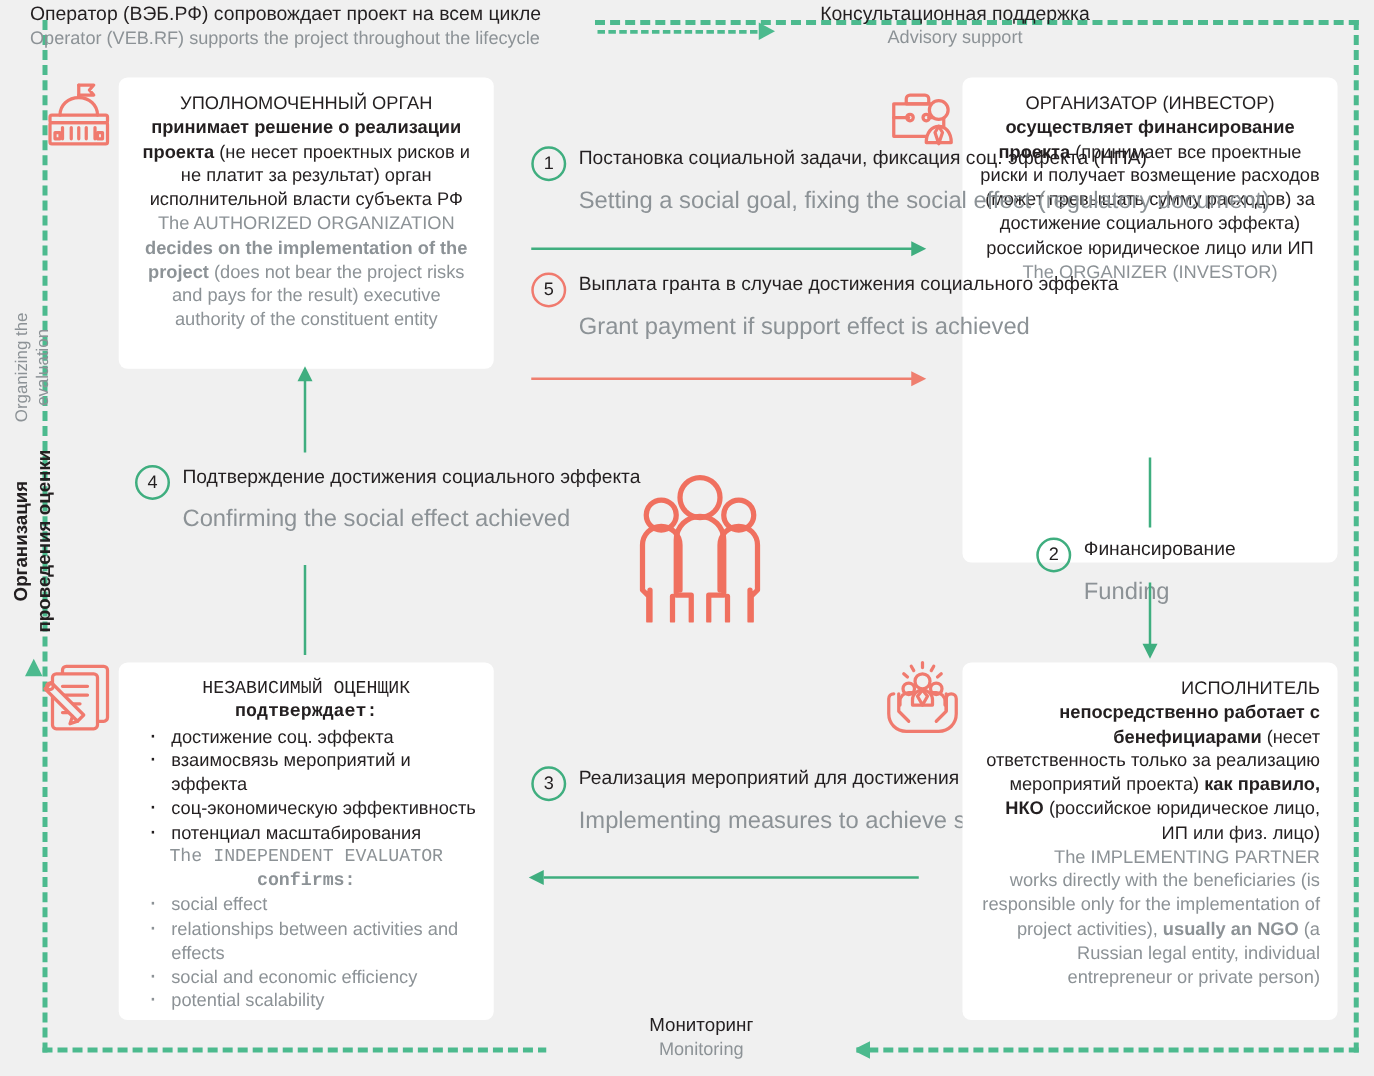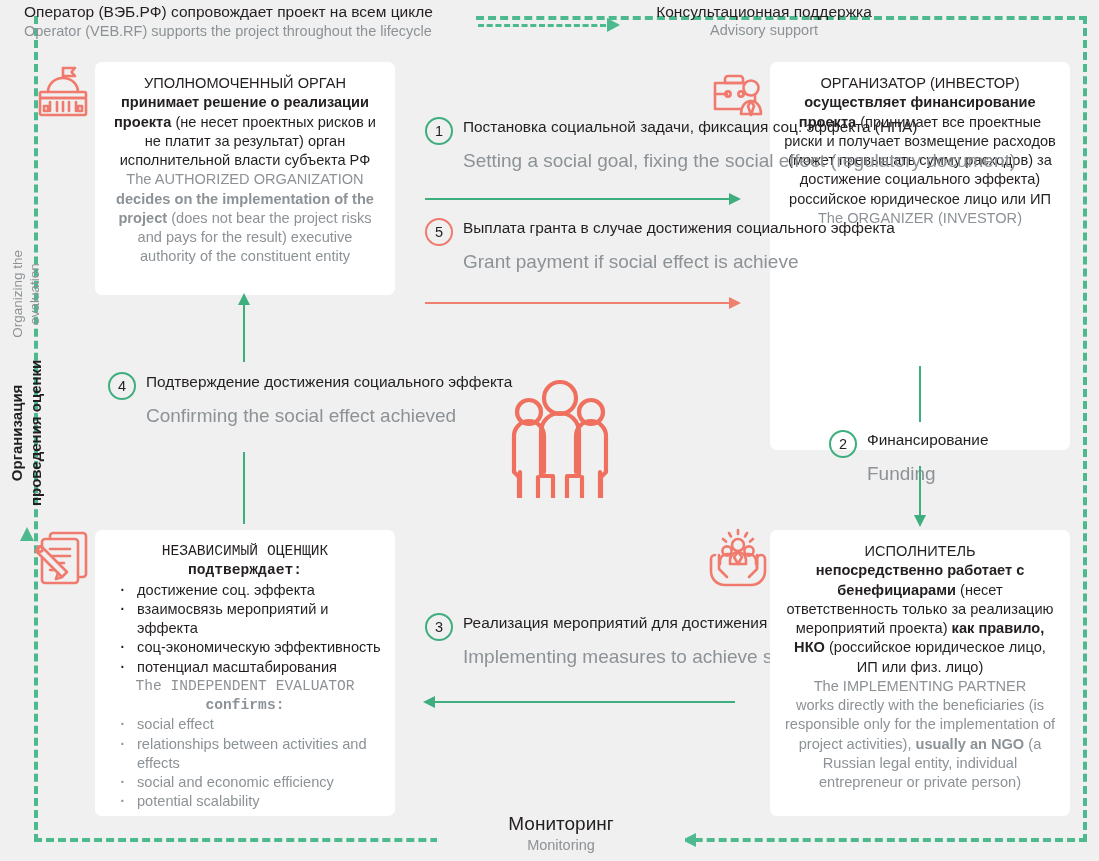--- a/index.html
+++ b/index.html
@@ -73,21 +73,21 @@
     font-size: 14.6px;
     line-height: 1.32;
     color: #231f20;
   }
   .box .sec { color: #8c9296; }
   .box b { font-weight: 700; }
 
   #box-auth      { left: 95px;  top: 62px;  width: 300px; height: 233px; }
   #box-org       { left: 770px; top: 62px;  width: 300px; height: 388px; }
   #box-eval      { left: 95px;  top: 530px; width: 300px; height: 286px; text-align: left; }
-  #box-impl      { left: 770px; top: 530px; width: 300px; height: 286px; }
+  #box-impl      { left: 770px; top: 530px; width: 300px; height: 286px; text-align: right; }
 
   #box-eval .title { text-align: center; font-family: Liberation Mono, monospace; }
   .bullets { list-style: none; margin: 0; padding: 0; }
   .bullets li {
     position: relative; padding-left: 28px; text-align: left;
   }
   .bullets li::before {
     content: "\00B7";
     position: absolute; left: 10px; top: -3px;
     font-size: 20px; line-height: 1;
@@ -163,21 +163,21 @@
     border-right-color: #4cba8e;
     border-right-width: 14px;
     border-top-width: 7px; border-bottom-width: 7px;
   }
 
   
   #mon-label {
     position: absolute; left: 437px; top: 812px; width: 248px; text-align: center;
     background: #f0f0f0; padding: 0 10px;
   }
-  #mon-label .ru { font-size: 19px; }
+  #mon-label .ru { font-size: 15px; }
 </style>
 </head>
 <body>
 
 <div id="root">
 
   <div class="dash-frame"></div>
   <div class="dash-top-right"></div>
 
   <div class="hdr" id="op-hdr">
@@ -254,21 +254,21 @@
       <div class="en">Setting a social goal, fixing the social effect (regulatory document)</div>
     </div>
   </div>
   <div class="line h-line" style="left:425px; top:198px; width:310px;"></div>
   <div class="ar-right" style="left:729px; top:193px;"></div>
 
   <div class="step" id="step5">
     <div class="badge red">5</div>
     <div class="step-txt">
       <div class="ru">Выплата гранта в случае достижения социального эффекта</div>
-      <div class="en">Grant payment if social effect is achieve</div>
+      <div class="en">Grant payment if support effect is achieved</div>
     </div>
   </div>
   <div class="line h-line red" style="left:425px; top:302px; width:310px;"></div>
   <div class="ar-right red" style="left:729px; top:297px;"></div>
 
   <div class="line v-line" style="left:919px; top:366px; height:56px;"></div>
   <div class="step" id="step2">
     <div class="badge">2</div>
     <div class="step-txt">
       <div class="ru">Финансирование</div>

